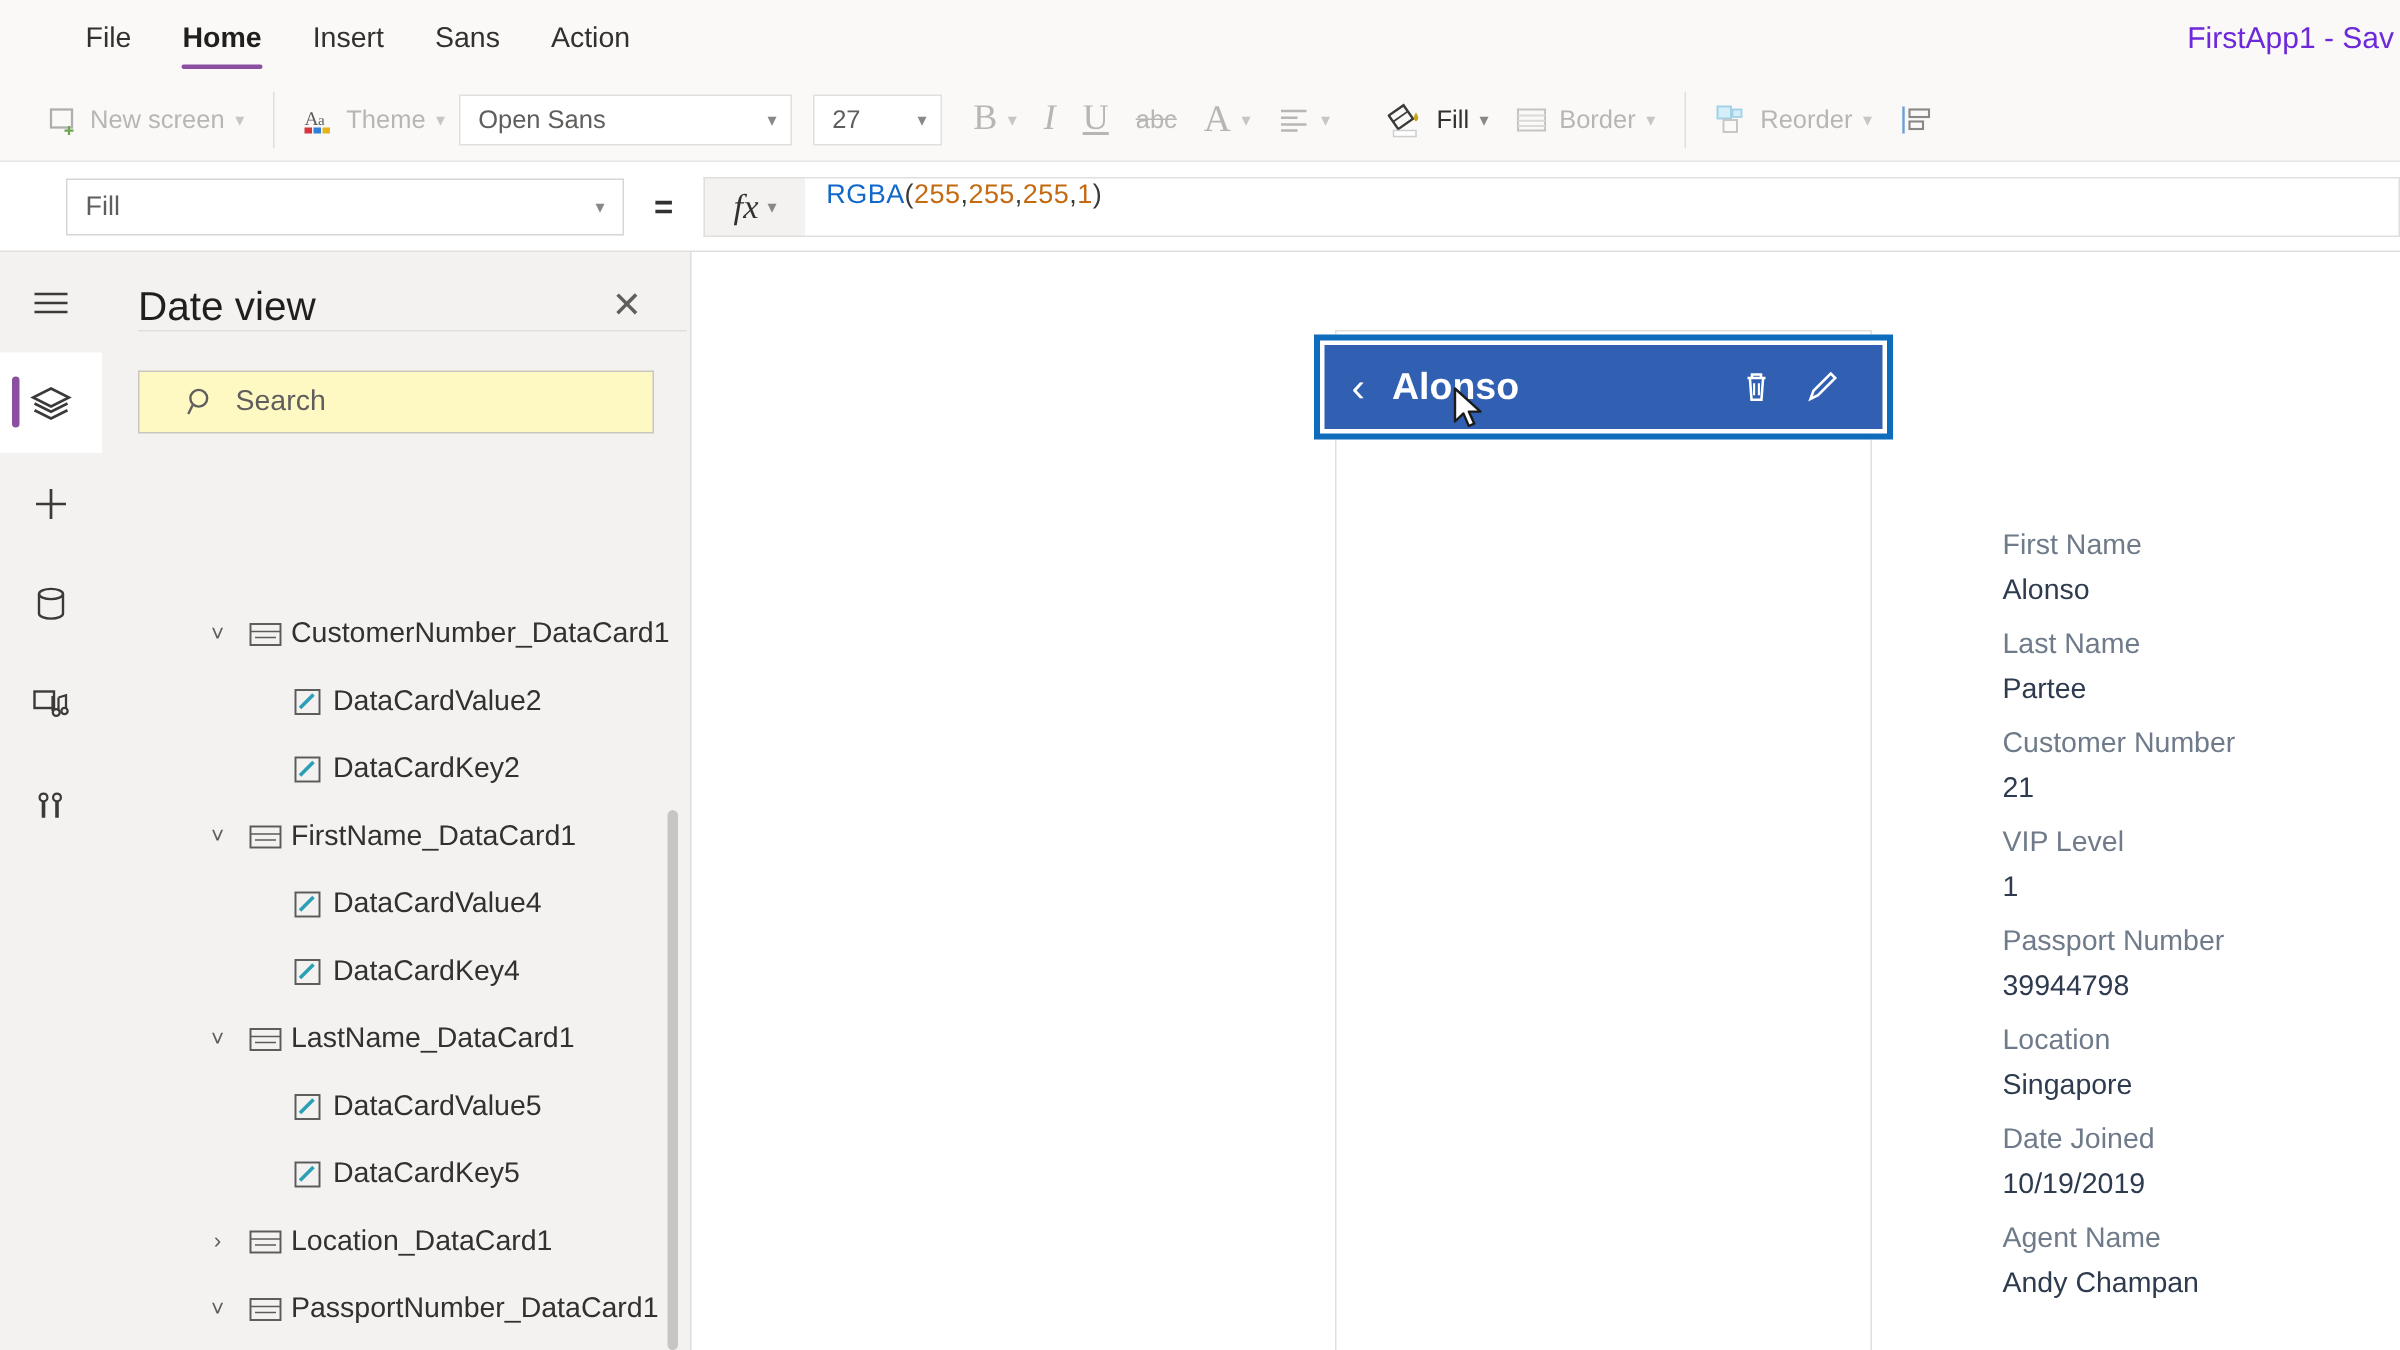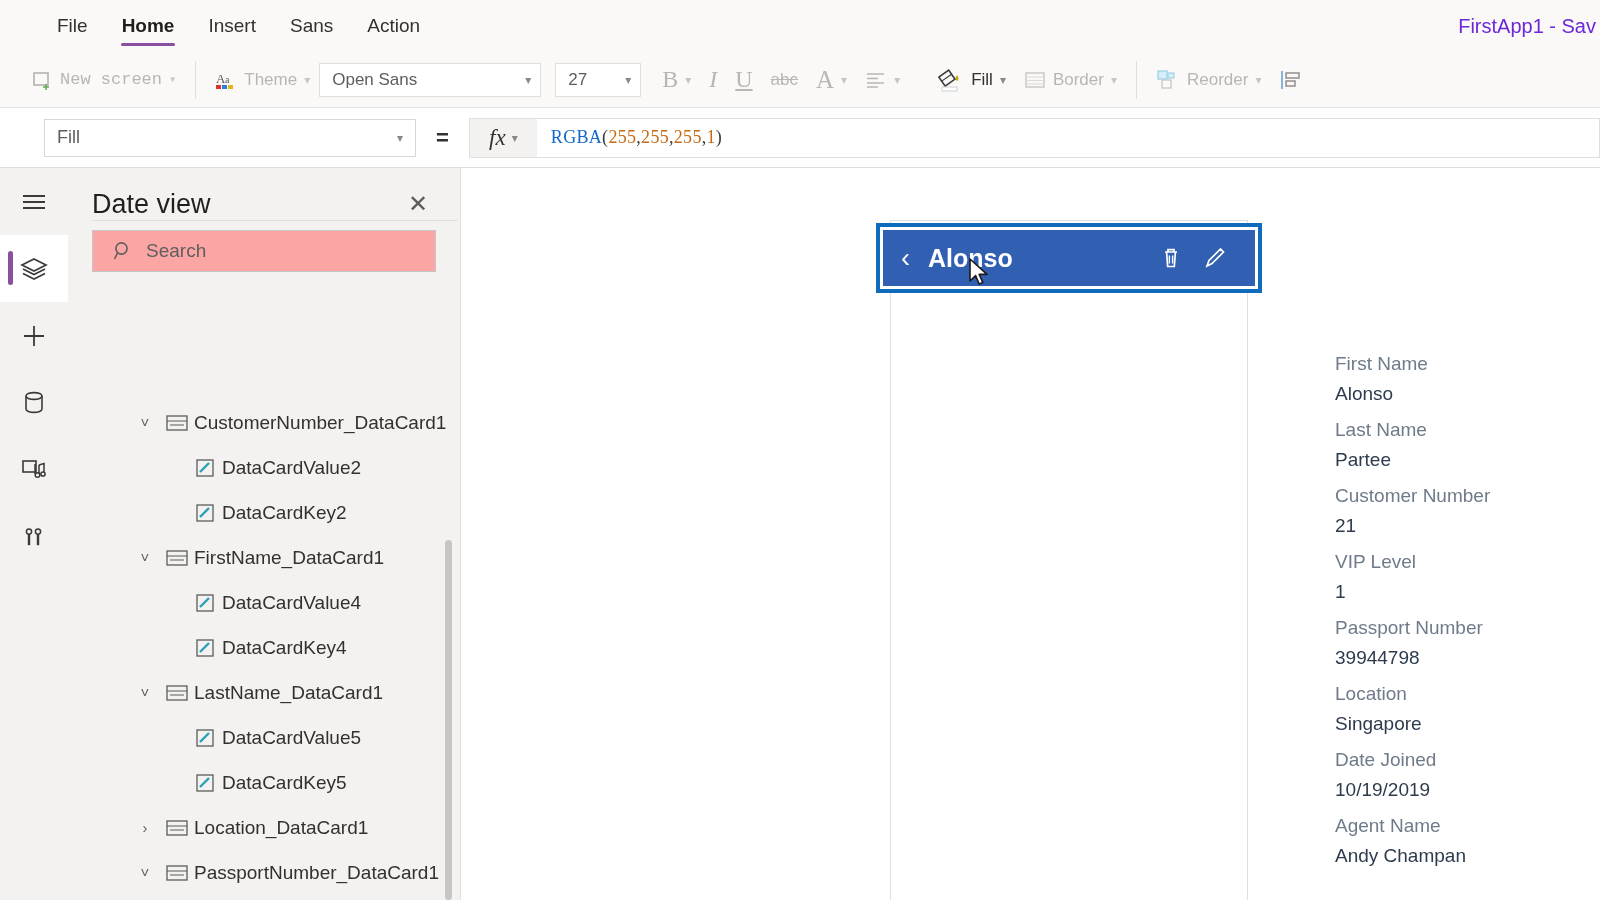--- a/index.html
+++ b/index.html
@@ -73,22 +73,22 @@
   }
   .eq{ margin:0 20px; font-size:22px; color:#323130; font-weight:600; }
   .fxbox{
     width:68px; height:40px; background:#f3f2f1; border:1px solid #e1dfdd;
     border-right:none; display:flex; align-items:center; justify-content:center;
     gap:6px; cursor:pointer;
   }
   .fx{ font-family:"Liberation Serif", serif; font-style:italic; font-size:23px; color:#323130; }
   .finput{
     flex:1; height:40px; border:1px solid #e1dfdd; border-left:none;
-    background:#fff; display:flex; align-items:center; padding-left:14px;
-    font-family:Liberation Serif, serif; font-size:18px;
+    background:#fff; display:flex; padding-left:14px;
+    font-family:Liberation Sans, sans-serif; font-size:18px;
     letter-spacing:.3px; cursor:text;
   }
   .tok-fn{ color:#1268c8; }
   .tok-p{ color:#3a3a3a; }
   .tok-n{ color:#c46a12; }
 
   
   .rail{
     position:absolute; left:0; top:168px; width:68px; height:732px;
     background:#f3f2f1;
@@ -119,23 +119,23 @@
     font-size:19px; color:#323130; padding-bottom:9px; cursor:pointer;
     position:relative; white-space:nowrap;
   }
   .tv-tab.active{ font-weight:bold; }
   .tv-tab.active::after{
     content:""; position:absolute; left:0; right:0; bottom:0; height:3px;
     background:#8a4f9e;
   }
   .tv-sep{ height:1px; background:#e1dfdd; margin:0 2px 0 24px; }
   .searchbox{
-    margin:9px 24px 0 24px; height:42px; background:#fca5a5;
+    margin:26px 24px 0 24px; height:42px; background:#fef9c3;
     border:1px solid #c8c6c4; display:flex; align-items:center;
-    padding-left:19px; gap:12px; cursor:text;
+    padding-left:30px; gap:12px; cursor:text;
   }
   .searchbox input{
     border:none; outline:none; font-family:"Liberation Sans", sans-serif;
     font-size:19px; color:#605e5c; background:transparent; width:250px;
   }
   .searchbox input::placeholder{ color:#605e5c; }
 
   .tree{
     position:absolute; left:0; top:222px; width:393px; height:510px;
     overflow:hidden; padding-top:10px;
@@ -199,21 +199,21 @@
     <div class="menu-item active">Home</div>
     <div class="menu-item">Insert</div>
     <div class="menu-item">Sans</div>
     <div class="menu-item">Action</div>
   </div>
   <div class="app-title">FirstApp1 - Sav</div>
 </div>
 
 <div class="ribbon">
 
-  <div class="rgroup" style="padding-left:22px;font-family:Liberation Mono, monospace;">
+  <div class="rgroup" style="padding-left:22px;">
     <div class="rbtn dim">
       <span class="icon">
         <svg width="22" height="22" viewBox="0 0 22 22">
           <rect x="3" y="4" width="14" height="12" fill="none" stroke="#b0aeac" stroke-width="1.5"></rect>
           <path d="M15 15 v6 M12 18 h6" stroke="#6aa84f" stroke-width="1.5" fill="none"></path>
         </svg>
       </span>
       <span>New screen</span>
       <span class="caret">▾</span>
     </div>

